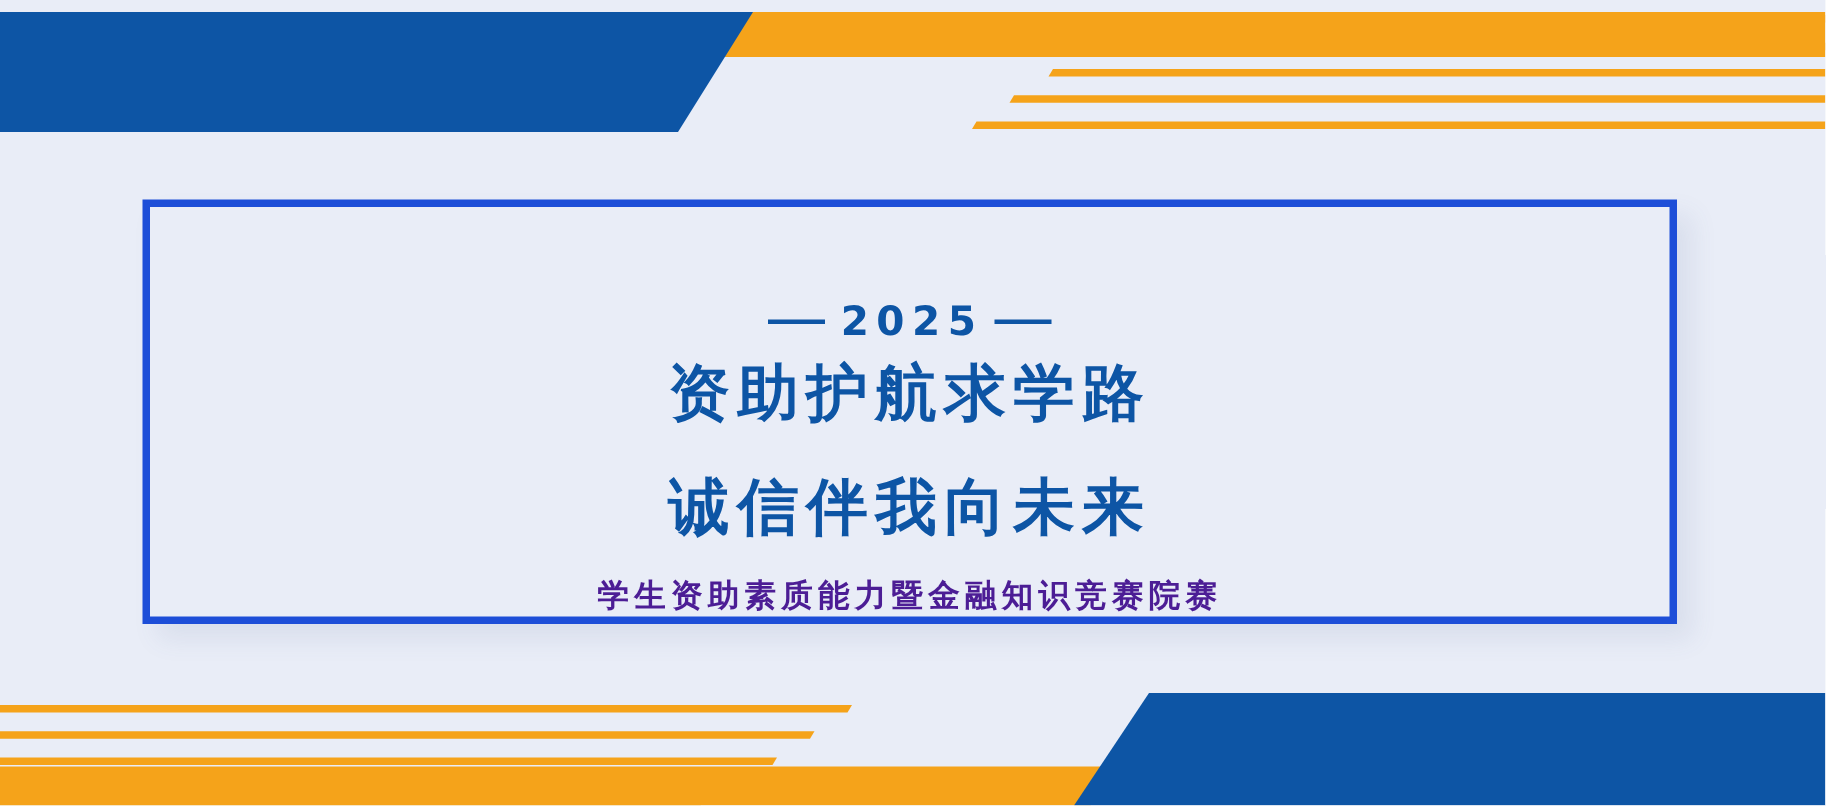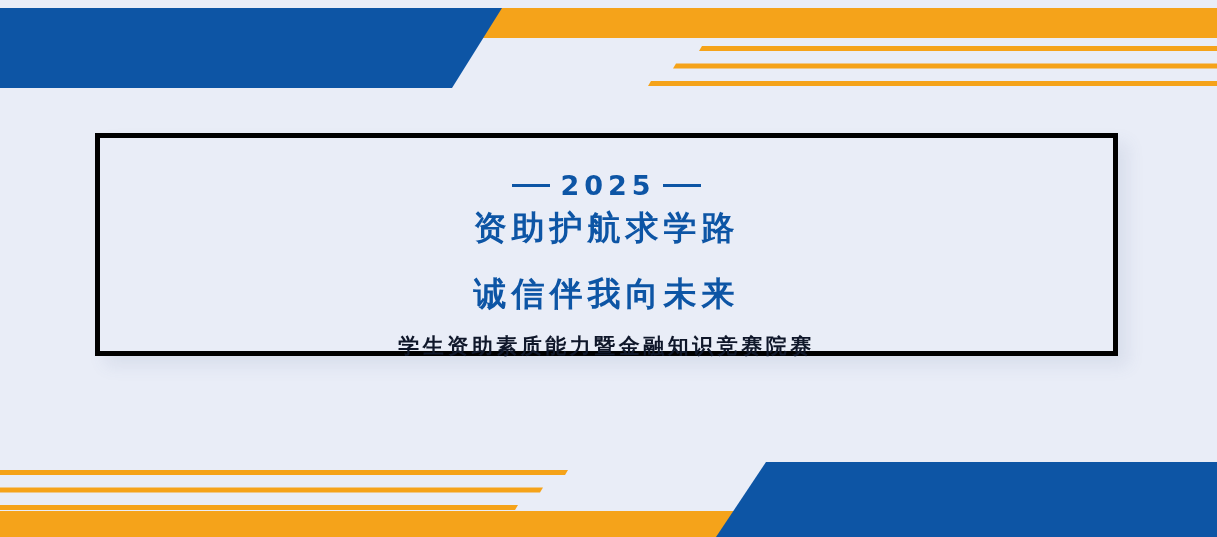--- a/index.html
+++ b/index.html
@@ -24,28 +24,28 @@
     width: 1217px;
     height: 537px;
     pointer-events: none;
   }
   
   .frame {
     position: absolute;
     left: 95px;
     top: 133px;
     width: 1023px;
-    height: 223px;
-    border: 5px solid #000000;
+    height: 283px;
+    border: 5px solid #1d4ed8;
     box-sizing: border-box;
     box-shadow: 10px 10px 16px rgba(80, 100, 150, 0.10);
     display: flex;
     flex-direction: column;
     align-items: center;
-    justify-content: space-between;
+    justify-content: flex-end;
   }
   .year-row {
     margin-top: 34px;
     display: flex;
     align-items: center;
     justify-content: center;
     gap: 7px;
     color: #0d55a5;
   }
   .year-dash {
@@ -56,35 +56,35 @@
   }
   .year-text {
     font-size: 27px;
     font-weight: bold;
     letter-spacing: 5px;
     color: #0d55a5;
     line-height: 1;
     padding-left: 3px;
   }
   .title-line {
-    font-size: 33px;
+    font-size: 41px;
     font-weight: bold;
     color: #0d55a5;
     letter-spacing: 5px;
     line-height: 1.38;
     margin-top: 6px;
     white-space: nowrap;
   }
   .title-line.second {
     margin-top: 20px;
   }
   .subtitle {
     font-size: 21px;
     font-weight: bold;
-    color: #0f172a;
+    color: #4c1d95;
     letter-spacing: 3.5px;
     margin-top: 16px;
     white-space: nowrap;
   }
 </style>
 </head>
 <body>
 
 <div class="poster">
 

